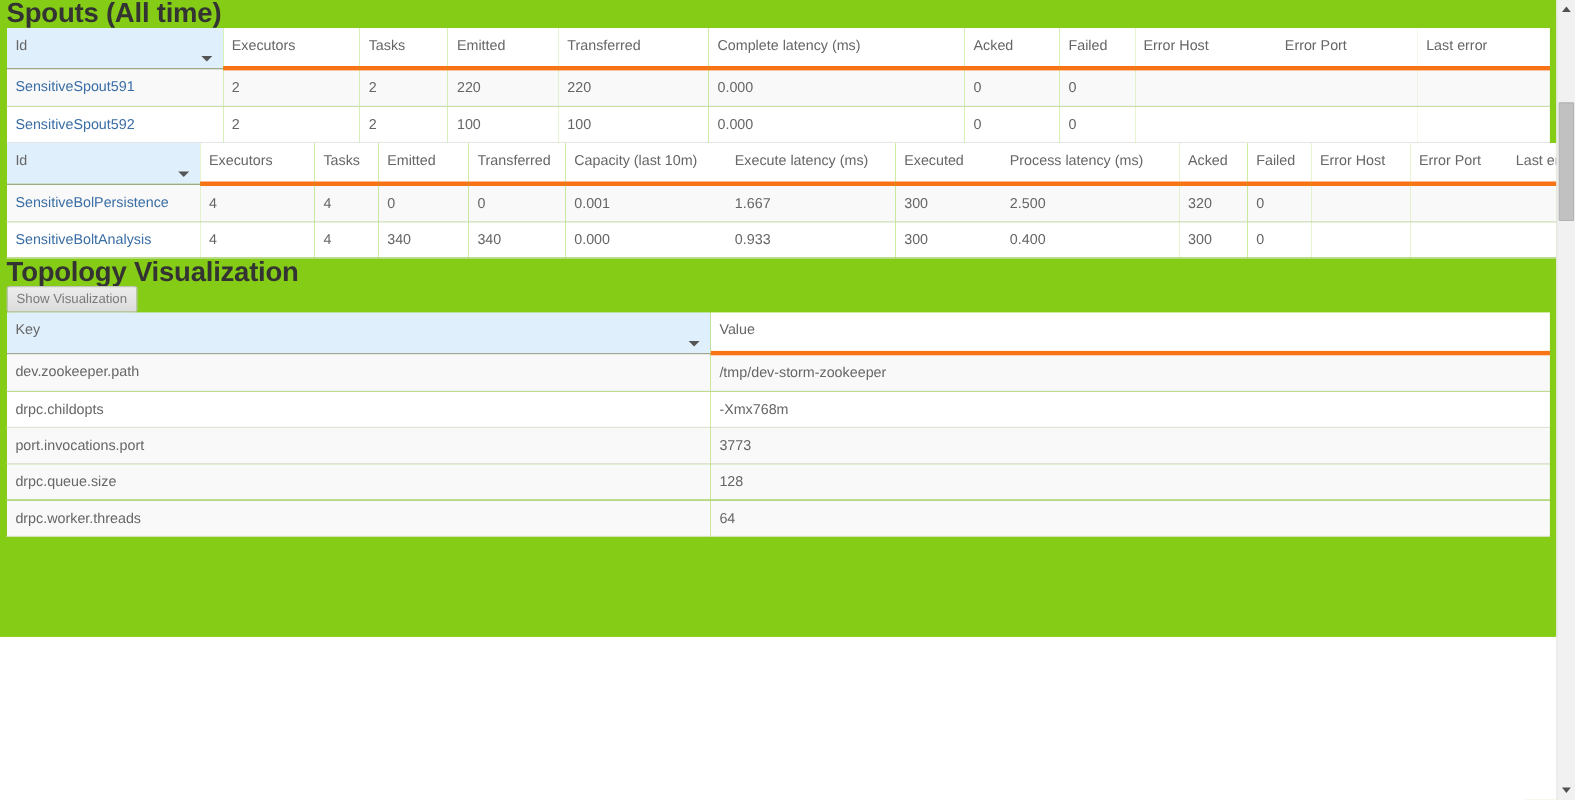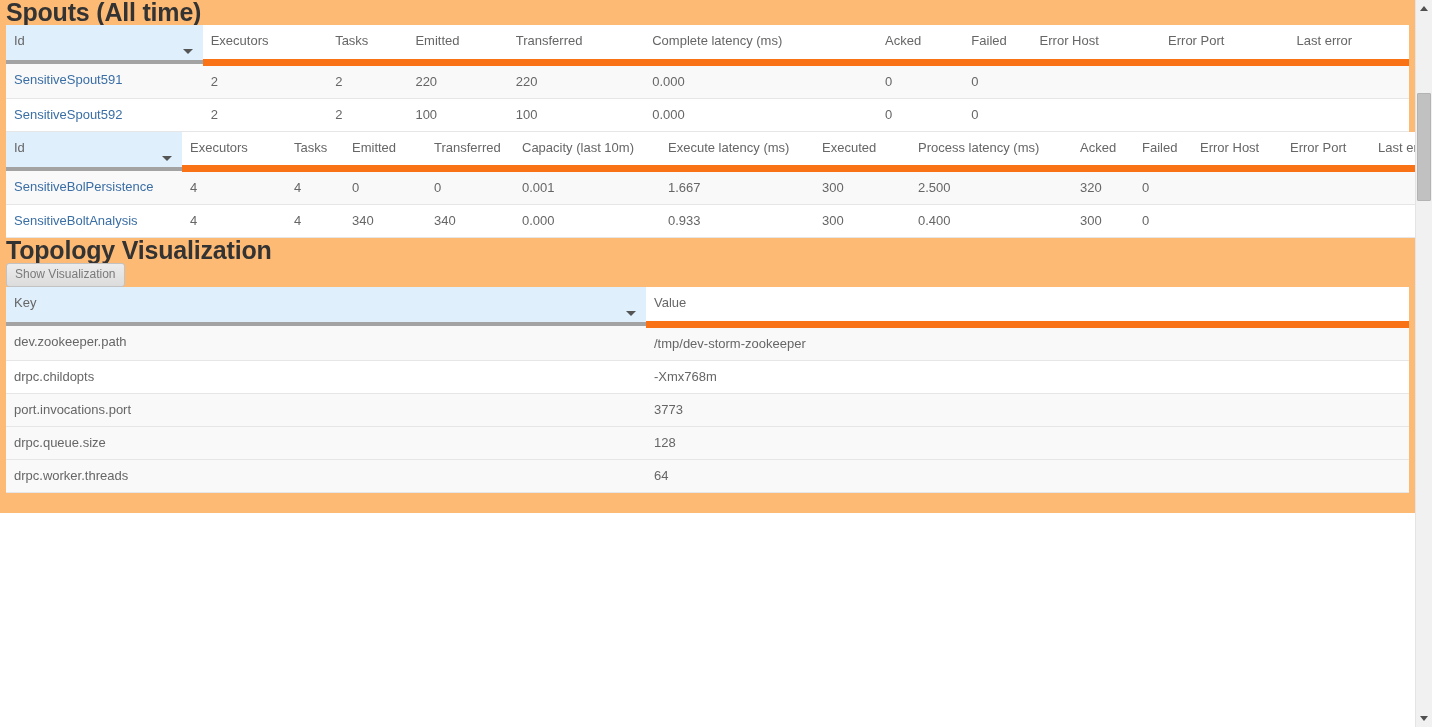--- a/index.html
+++ b/index.html
@@ -13,23 +13,23 @@
     width: 1432px;
     height: 727px;
     overflow: hidden;
     position: relative;
   }
 
   .page {
     position: absolute;
     left: 0; top: 0;
     width: 1415px;
-    height: 513px;
+    height: 579px;
     overflow: hidden;
-    background: #fdba74;
+    background: #84cc16;
   }
 
   .content {
     padding: 0 6px 0 6px;
   }
 
   h2.section-title {
     font-family: "Liberation Sans", sans-serif;
     font-size: 25px;
     font-weight: bold;
@@ -53,31 +53,31 @@
     table-layout: fixed;
   }
 
   table.storm thead th {
     text-align: left;
     font-weight: normal;
     color: #666666;
     font-size: 13px;
     padding: 8px 8px 8px 8px;
     vertical-align: top;
-    border-bottom: 7px solid #f97316;
+    border-bottom: 4px solid #f97316;
     background: #ffffff;
     height: 37px;
     white-space: nowrap;
     overflow: hidden;
   }
 
   table.storm thead th.sorted {
     background: #dfeffc;
     position: relative;
-    border-bottom: 4px solid #a3a3a3;
+    border-bottom: 1px solid #a3a3a3;
   }
 
   .sort-arrow {
     position: absolute;
     right: 10px;
     bottom: 6px;
     width: 0;
     height: 0;
     border-left: 5px solid transparent;
     border-right: 5px solid transparent;

